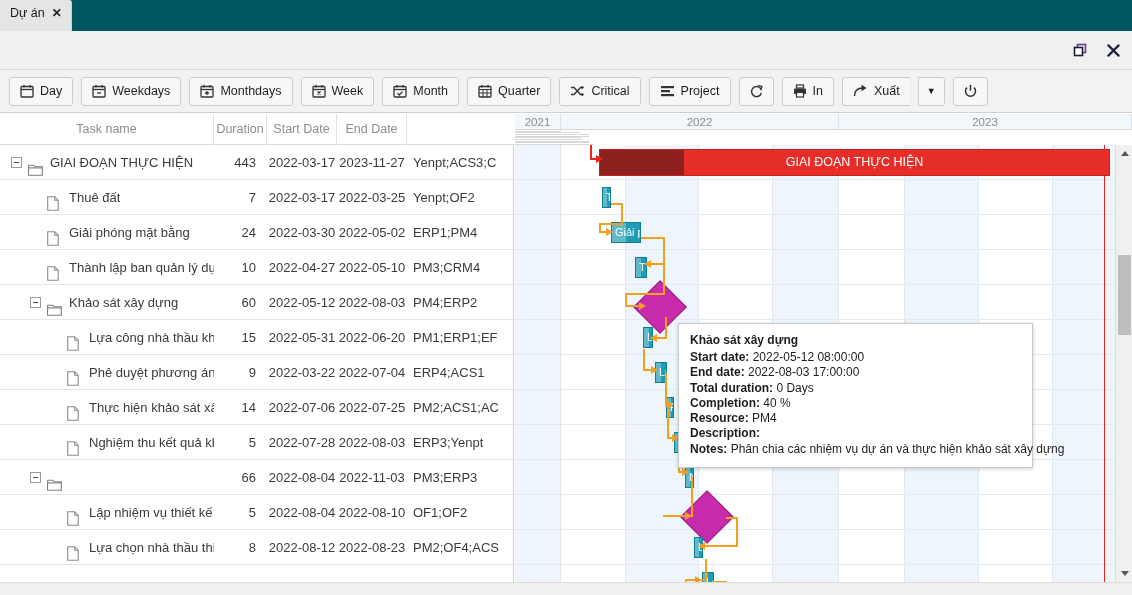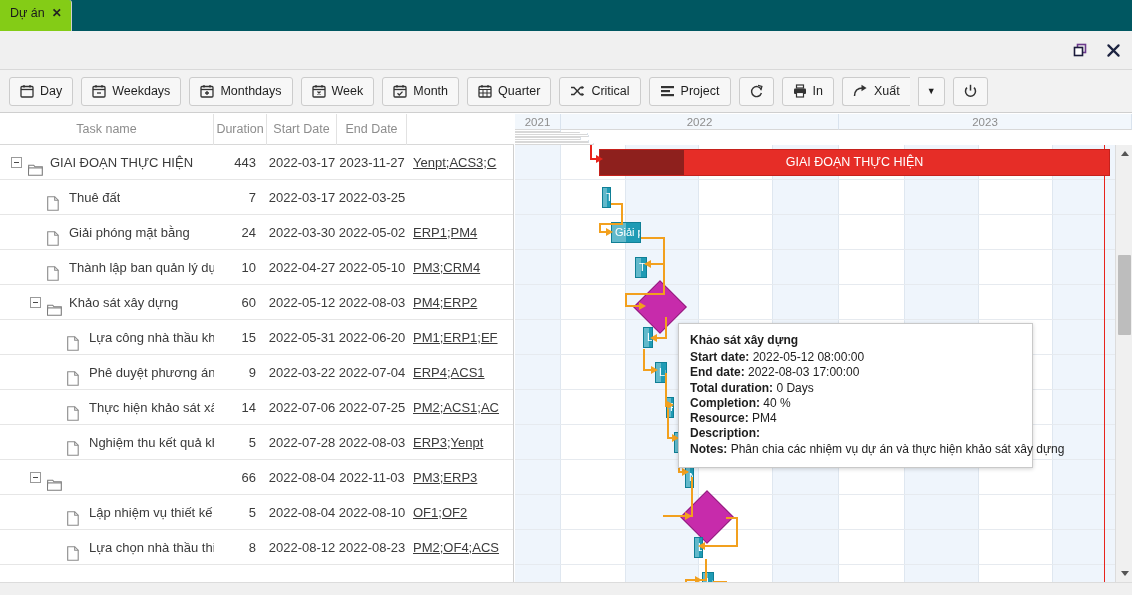--- a/index.html
+++ b/index.html
@@ -20,21 +20,21 @@
 
   
   .tabstrip {
     position: absolute; left: 0; top: 0;
     width: 1132px; height: 31px;
     background: #005761;
   }
   .tab {
     position: absolute; left: 0; top: 0;
     height: 31px; width: 72px;
-    background: #84cc16;
+    background: #e5e5e5;
     border-top-right-radius: 3px;
     display: flex; align-items: center;
     padding: 0 8px 6px 10px;
     border-right: 1px solid #cfcfcf;
   }
   .tab-label {
     font-size: 12.5px; color: #1b1b1b;
     white-space: nowrap;
   }
   .tab-close {
@@ -120,21 +120,21 @@
   }
   .cell {
     font-size: 13px; color: #3b3b3b;
     height: 35px; line-height: 35px;
     overflow: hidden; white-space: nowrap;
   }
   .cell.name { width: 214px; display: flex; align-items: center; }
   .cell.dur  { width: 53px; text-align: right; padding-right: 11px; }
   .cell.sd   { width: 70px; text-align: center; }
   .cell.ed   { width: 70px; text-align: center; }
-  .cell.res  { width: 106px; padding-left: 6px; text-decoration: underline; }
+  .cell.res  { width: 106px; padding-left: 6px; }
   .expander {
     width: 11px; height: 11px; flex: 0 0 11px;
     border: 1px solid #9a9a9a; background: #fff;
     position: relative; cursor: pointer; margin-right: 6px;
   }
   .expander::before {
     content:''; position:absolute; left:2px; top:4px;
     width:5px; height:1px; background:#4a4a4a;
   }
   .expander.blank { border: none; background: none; cursor: default; }
@@ -430,20 +430,21 @@
           <span class="expander blank"></span>
           <span class="ticon"><svg width="12" height="15" viewBox="0 0 12 15">
               <path d="M0.7 0.7 h7 l3.5 3.5 v10 h-10.5 z" fill="none" stroke="#8b8b8b" stroke-width="1.1"></path>
               <path d="M7.7 0.7 v3.6 h3.5" fill="none" stroke="#8b8b8b" stroke-width="1.1"></path>
             </svg></span>
           <span class="tname">Thuê đất</span>
         </div>
         <div class="cell dur">7</div>
         <div class="cell sd">2022-03-17</div>
         <div class="cell ed">2022-03-25</div>
+        <div class="cell res">Yenpt;OF2</div>
       </div>
       <div class="row">
         <div class="cell name indent1">
           <span class="expander blank"></span>
           <span class="ticon"><svg width="12" height="15" viewBox="0 0 12 15">
               <path d="M0.7 0.7 h7 l3.5 3.5 v10 h-10.5 z" fill="none" stroke="#8b8b8b" stroke-width="1.1"></path>
               <path d="M7.7 0.7 v3.6 h3.5" fill="none" stroke="#8b8b8b" stroke-width="1.1"></path>
             </svg></span>
           <span class="tname">Giải phóng mặt bằng</span>
         </div>

